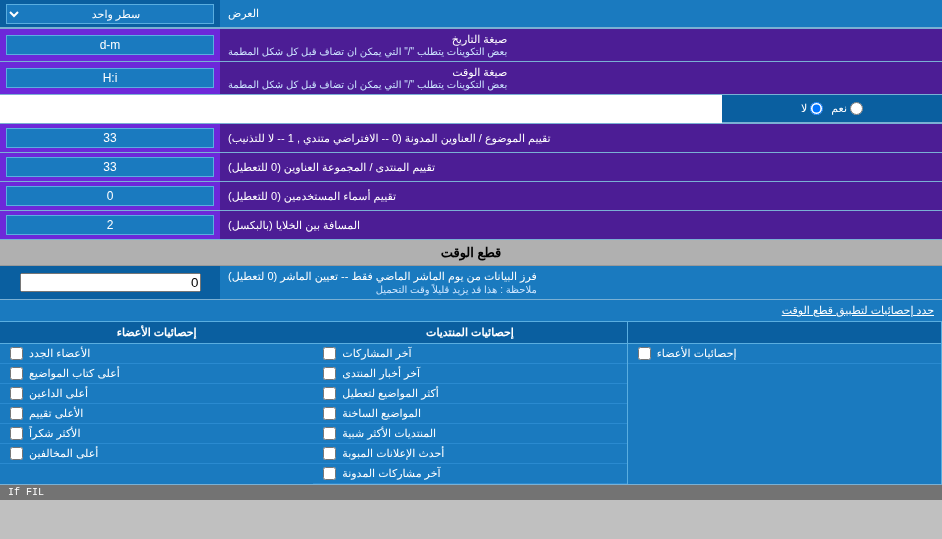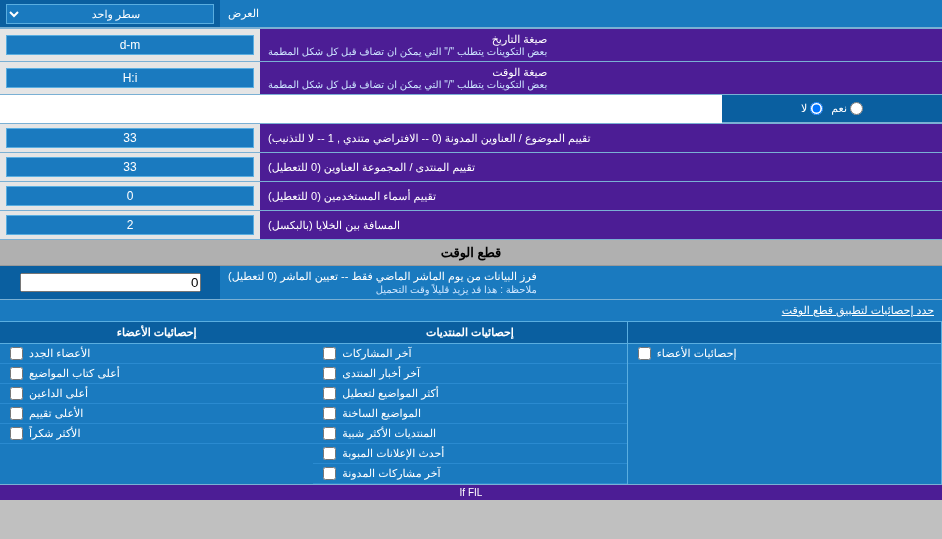--- a/index.html
+++ b/index.html
@@ -25,22 +25,22 @@
       color: #fff;
       padding: 4px 8px;
       display: flex;
       align-items: center;
       justify-content: flex-end;
       text-align: right;
       font-size: 11px;
       min-height: 28px;
     }
     .row-input {
-      width: 260px;
-      background: #e5e5e5;
+      width: 220px;
+      background: #6d28d9;
       display: flex;
       align-items: center;
       justify-content: center;
       padding: 3px 6px;
     }
     .row-input input[type="text"] {
       width: 100%;
       background: #1a7abf;
       border: 1px solid #5aaee0;
       color: #fff;
@@ -209,25 +209,26 @@
       font-size: 11px;
       border-bottom: 1px solid #5aaee0;
       text-decoration: underline;
     }
     .note-text {
       font-size: 10px;
       color: #cce5ff;
     }
     
     .bottom-note {
-      background: #4c1d95;
+      background: #737373;
       color: #fff;
       font-size: 10px;
       padding: 2px 8px;
-      text-align: center;
+      text-align: left;
+      font-family: Liberation Mono, monospace;
     }
   </style>
 </head>
 <body>
 
 <div class="container">
 
   <div class="top-row">
     <div class="top-row label-part">
       <span>العرض</span>
@@ -396,20 +397,24 @@
           <input type="checkbox" id="stat_top_givers" style="">
         </div>
         <div class="stats-item">
           <label for="stat_top_rated">الأعلى تقييم</label>
           <input type="checkbox" id="stat_top_rated" style="">
         </div>
         <div class="stats-item">
           <label for="stat_most_thanked">الأكثر شكراً</label>
           <input type="checkbox" id="stat_most_thanked" style="">
         </div>
+        <div class="stats-item">
+          <label for="stat_top_watched">أعلى المخالفين</label>
+          <input type="checkbox" id="stat_top_watched" style="">
+        </div>
       </div>
   </div>
 
   <div class="bottom-note">
     <span>If FIL</span>
   </div>
 
 </div>
 
 </body></html>

